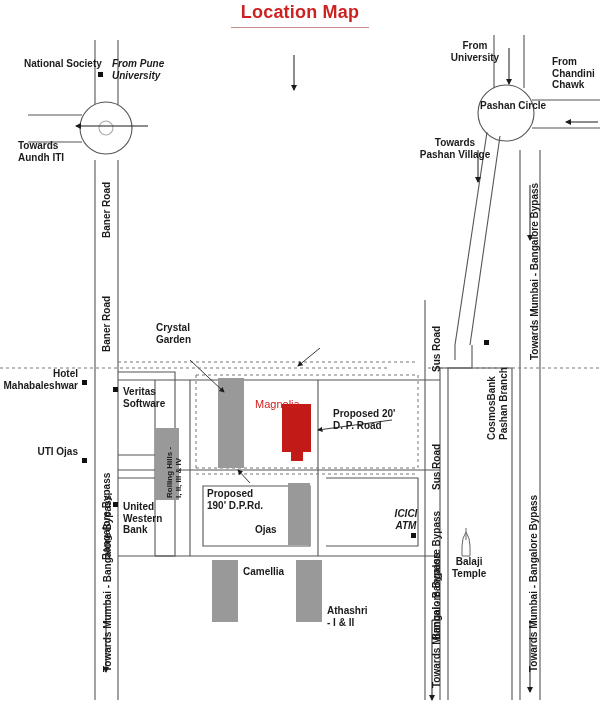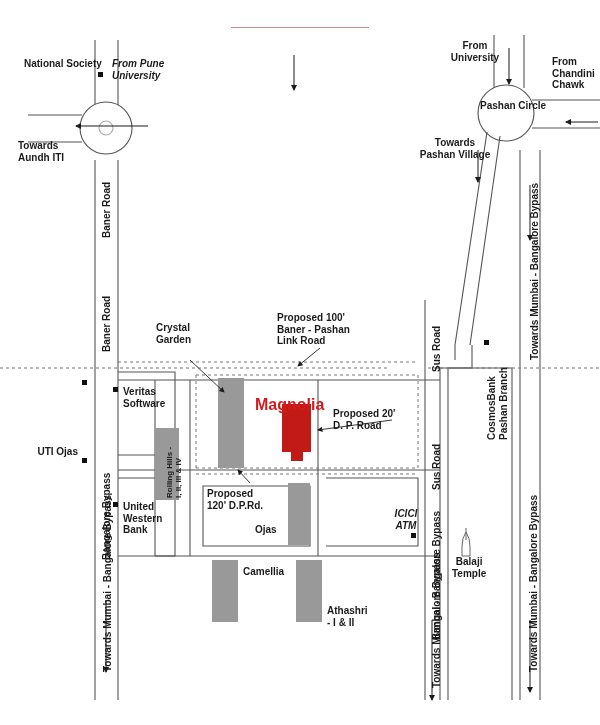--- a/index.html
+++ b/index.html
@@ -52,35 +52,36 @@
     font-weight: bold;
   }
   .lbl.c  { text-align: center; }
   .lbl.r  { text-align: right; }
   .lbl.rot {
     transform-origin: 0 0;
     transform: rotate(-90deg);
   }
   .lbl.red {
     color: #d21b1b;
-    font-weight: bold;
-    font-size: 16px;
+    font-weight: normal;
+    font-size: 11px;
   }
   .mk {
     position: absolute;
     width: 5px;
     height: 5px;
     background: #111111;
   }
 </style>
 </head>
 <body>
 
 <div id="map-root">
 
+  <div id="map-title">Location Map</div>
   <div id="title-rule"></div>
 
   <svg id="map-canvas" width="600" height="725">
     <defs>
       <marker id="arr" markerWidth="7" markerHeight="7" refX="5" refY="3" orient="auto">
         <path d="M0,0 L6,3 L0,6 z" fill="#1b1b1b"></path>
       </marker>
     </defs>
 
     <g stroke="#555555" fill="none" stroke-width="1.1">
@@ -204,45 +205,44 @@
   <div class="lbl rot" style="left:431px; top:490px;">Sus Road</div>
 
   <div class="lbl rot" style="left:102px; top:672px;">Towards Mumbai - Bangalore Bypass</div>
 
   <div class="lbl rot" style="left:431px; top:688px;">Towards Mumbai - Bangalore Bypass</div>
 
   <div class="lbl rot" style="left:528px; top:672px;">Towards Mumbai - Bangalore Bypass</div>
 
   <div class="lbl rot" style="left:529px; top:360px;">Towards Mumbai - Bangalore Bypass</div>
 
-  <div class="lbl" style="left:277px; top:312px;">Proposed 100'
-Baner - Pashan
-Link Road</div>
 
   <div class="lbl" style="left:333px; top:408px;">Proposed 20'
 D. P. Road</div>
 
   <div class="lbl" style="left:207px; top:488px;">Proposed
-120' D.P.Rd.</div>
+190' D.P.Rd.</div>
 
   <div class="lbl red" style="left:255px; top:399px;">Magnolia</div>
 
   <div class="lbl" style="left:156px; top:322px;">Crystal
 Garden</div>
 
   <div class="lbl rot" style="left:165px; top:498px; font-size:8px; line-height:9px;">Rolling Hills -
 I, II, III &amp; IV</div>
 
   <div class="lbl" style="left:255px; top:524px;">Ojas</div>
 
   <div class="lbl" style="left:243px; top:566px;">Camellia</div>
 
   <div class="lbl" style="left:327px; top:566px;margin-top:39px;">Athashri
 - I &amp; II</div>
 
+  <div class="lbl r" style="left:0px; top:368px; width:78px;">Hotel
+Mahabaleshwar</div>
   <div class="mk" style="left:82px; top:380px;"></div>
 
   <div class="lbl r" style="left:0px; top:446px; width:78px;">UTI Ojas</div>
   <div class="mk" style="left:82px; top:458px;"></div>
 
   <div class="lbl" style="left:123px; top:386px;">Veritas
 Software</div>
   <div class="mk" style="left:113px; top:387px;"></div>
 
   <div class="lbl" style="left:123px; top:501px;">United

